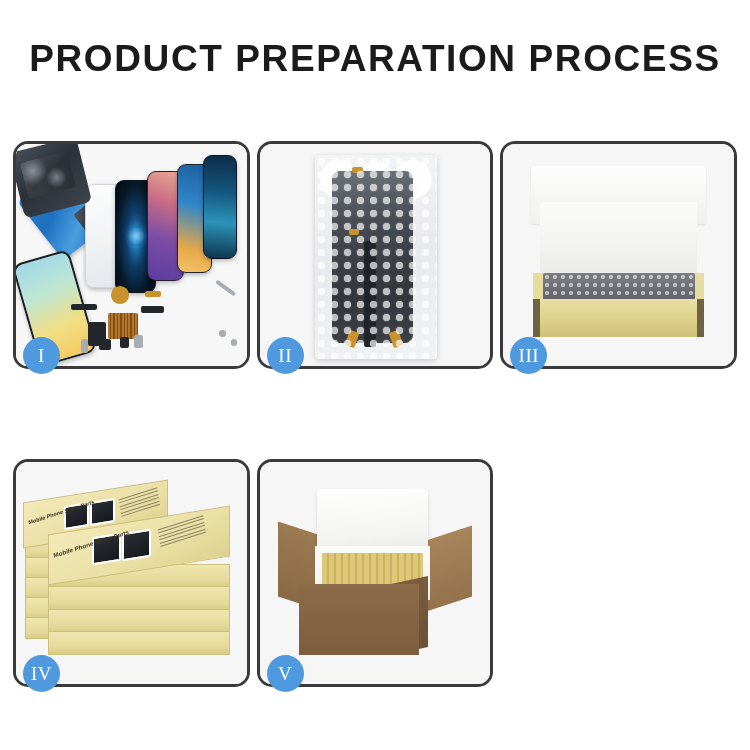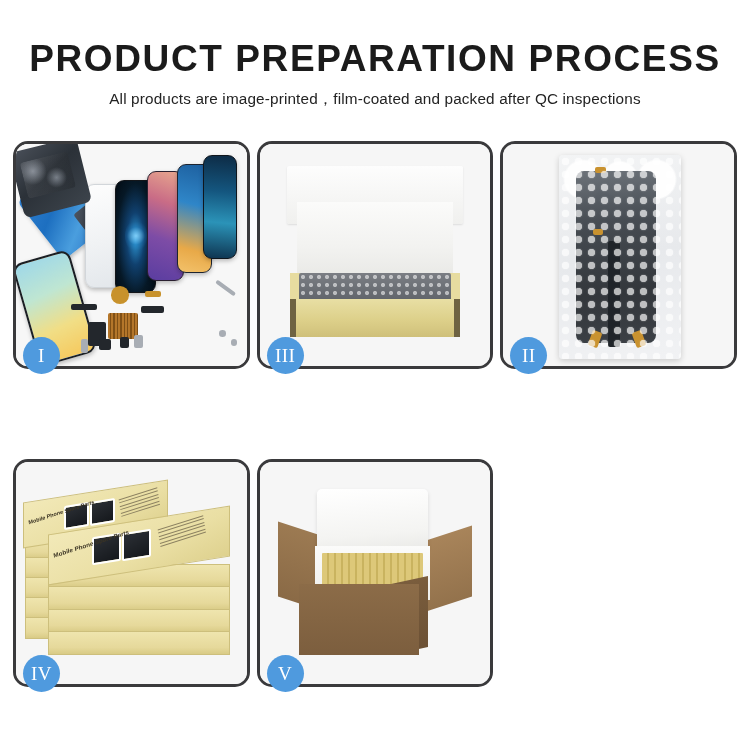--- a/index.html
+++ b/index.html
@@ -361,21 +361,20 @@
     position:absolute; background: #a8885f; border-radius:1px;
   }
 </style>
 </head>
 <body>
 
 <div class="page">
 
   <div class="header">
     <div class="title">PRODUCT PREPARATION PROCESS</div>
-    <div class="subtitle">All products are image-printed，film-coated and packed after QC inspections</div>
   </div>
 
   <div class="grid">
 
     <div class="panel">
       <div class="panel-inner">
         <div class="scene">
           <div class="p1-bg"></div>
           <div class="ph p1-a"></div>
           <div class="ph p1-b"></div>
@@ -400,45 +399,45 @@
           <div class="part silver" style="left:88%;top:84%;width:3%;height:3%;border-radius:50%;"></div>
           <div class="part silver" style="left:93%;top:88%;width:3%;height:3%;border-radius:50%;"></div>
         </div>
       </div>
       <div class="badge">I</div>
     </div>
 
     <div class="panel">
       <div class="panel-inner">
         <div class="scene">
-          <div class="p3-lidback"></div>
-          <div class="p3-foam"></div>
-          <div class="p3-side"></div>
-          <div class="p3-wrap"></div>
-          <div class="p3-front"></div>
-        </div>
-      </div>
-      <div class="badge">III</div>
-    </div>
-
-    <div class="panel">
-      <div class="panel-inner">
-        <div class="scene">
           <div class="p2-bag">
             <div class="p2-screen"></div>
             <div class="p2-flex"></div>
             <div class="p2-tab" style="left:30%;top:6%;width:9%;height:3%;"></div>
             <div class="p2-tab" style="left:28%;top:36%;width:8%;height:3%;"></div>
             <div class="p2-tab" style="left:26%;top:86%;width:8%;height:8%;transform:rotate(20deg);"></div>
             <div class="p2-tab" style="left:62%;top:86%;width:8%;height:8%;transform:rotate(-20deg);"></div>
             <div class="bubbles"></div>
           </div>
         </div>
       </div>
       <div class="badge">II</div>
+    </div>
+
+    <div class="panel">
+      <div class="panel-inner">
+        <div class="scene">
+          <div class="p3-lidback"></div>
+          <div class="p3-foam"></div>
+          <div class="p3-side"></div>
+          <div class="p3-wrap"></div>
+          <div class="p3-front"></div>
+        </div>
+      </div>
+      <div class="badge">III</div>
     </div>
 
     <div class="panel">
       <div class="panel-inner">
         <div class="p4-stack">
 
           <div class="p4-box" style="left:4%;top:34%;width:52%;height:9%;"></div>
           <div class="p4-box" style="left:4%;top:43%;width:52%;height:9%;"></div>
           <div class="p4-box" style="left:4%;top:52%;width:52%;height:9%;"></div>
           <div class="p4-box" style="left:4%;top:61%;width:52%;height:9%;"></div>

